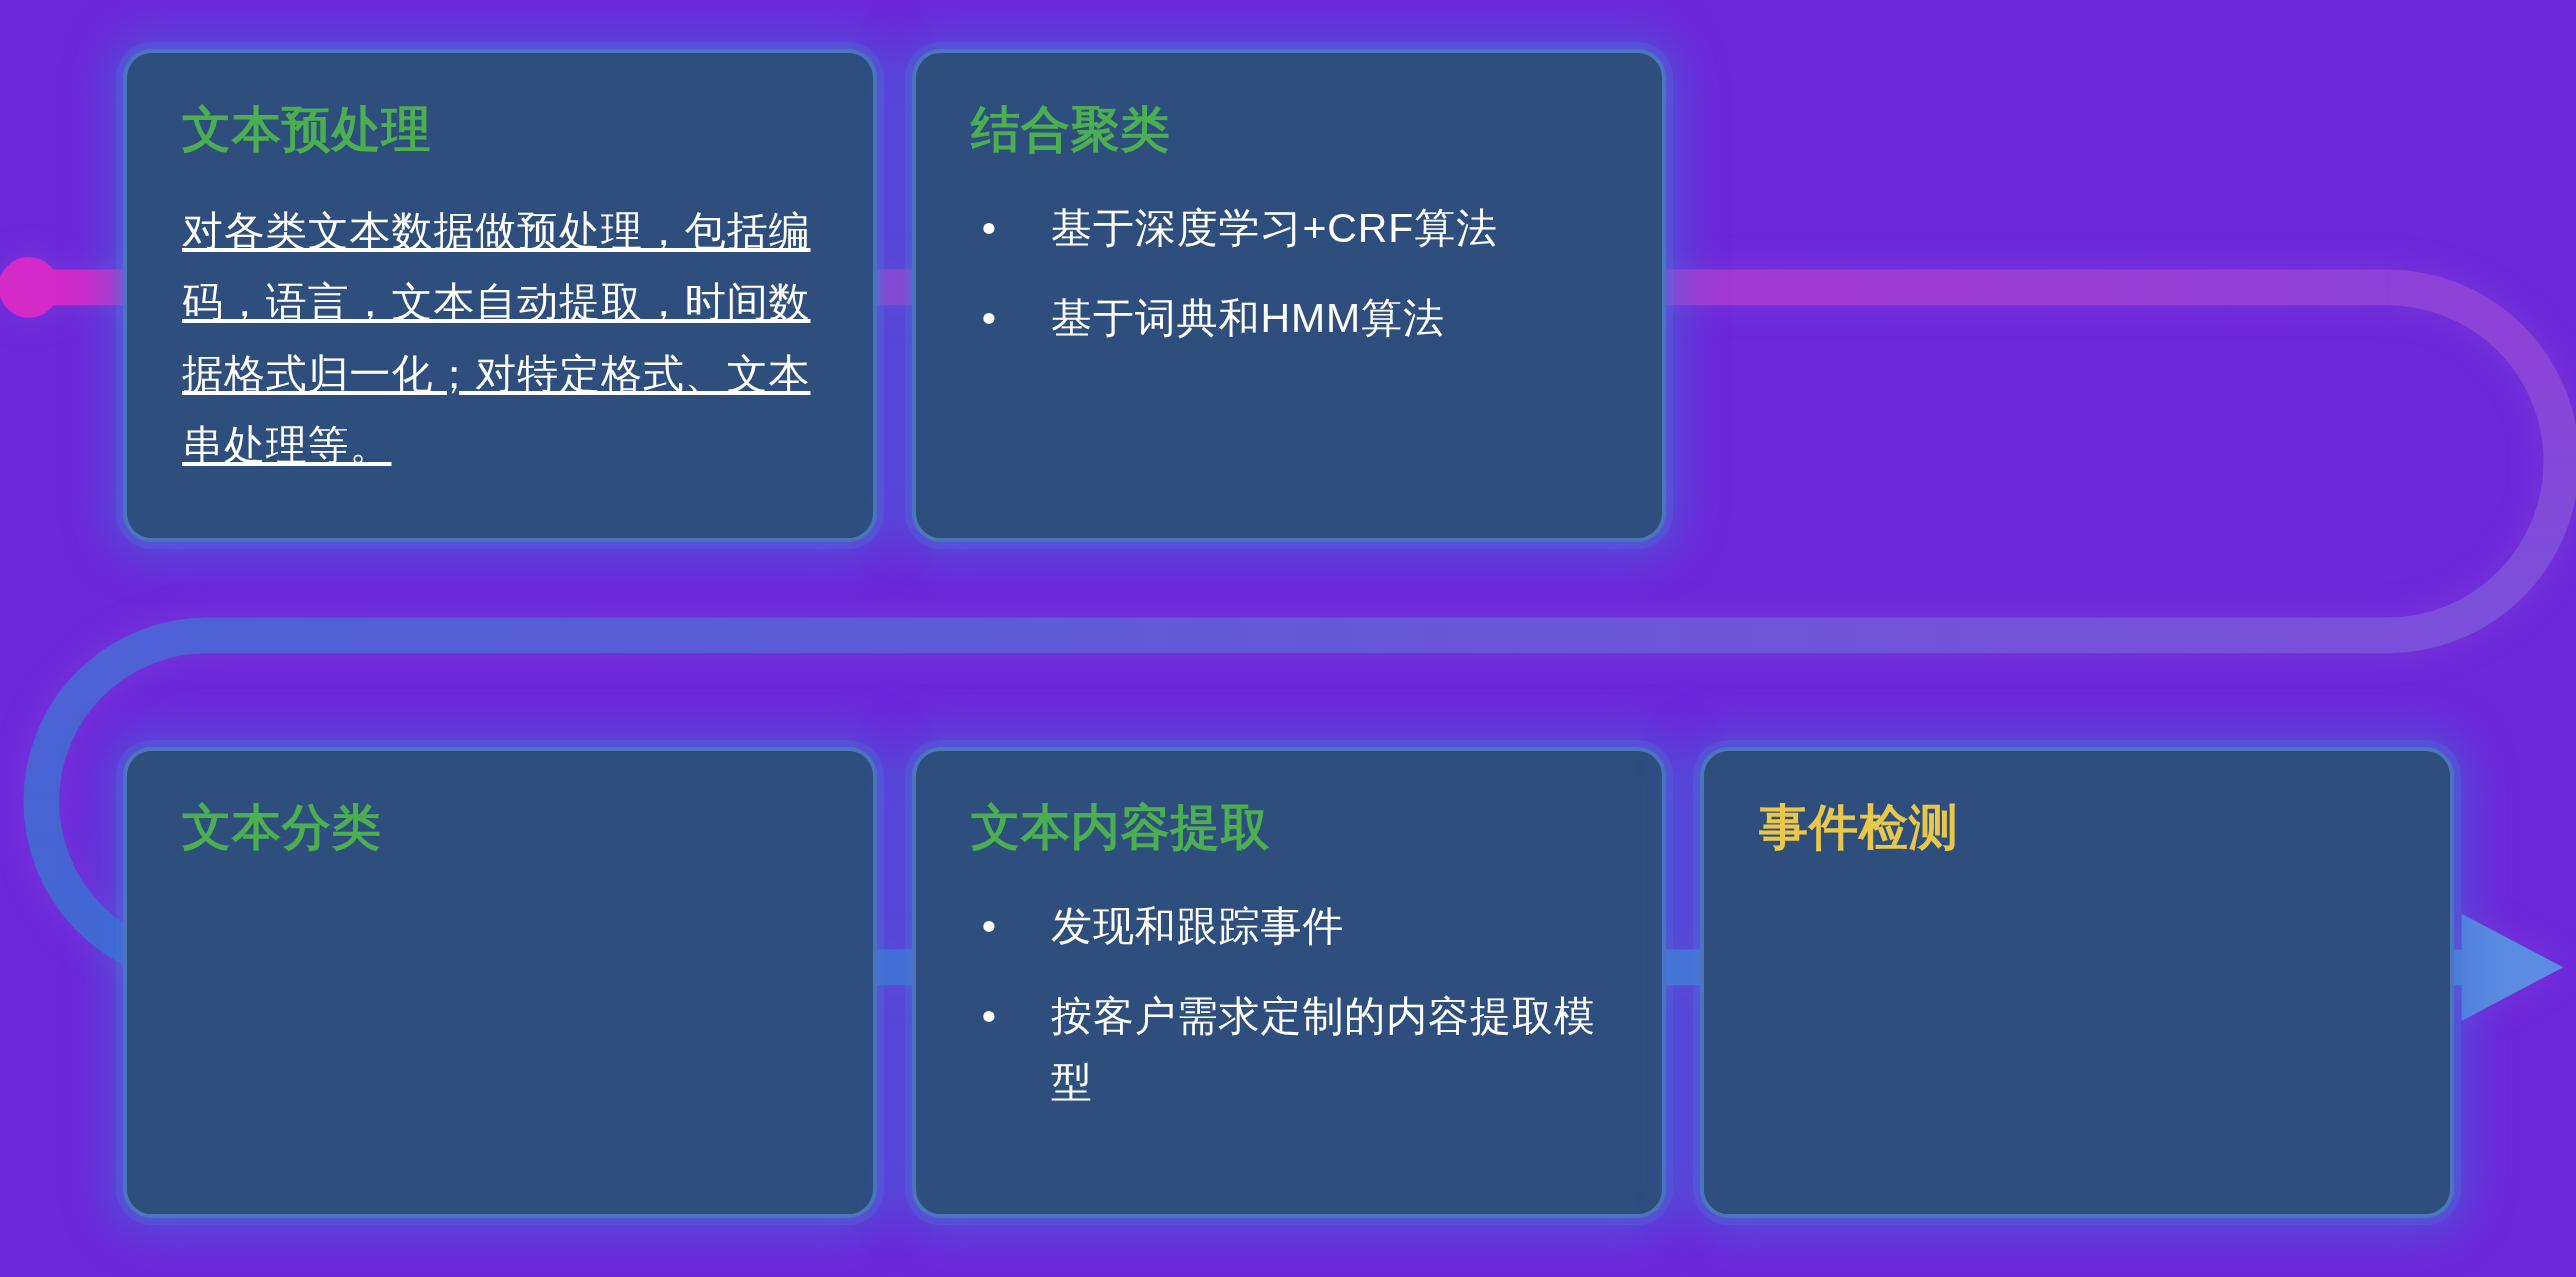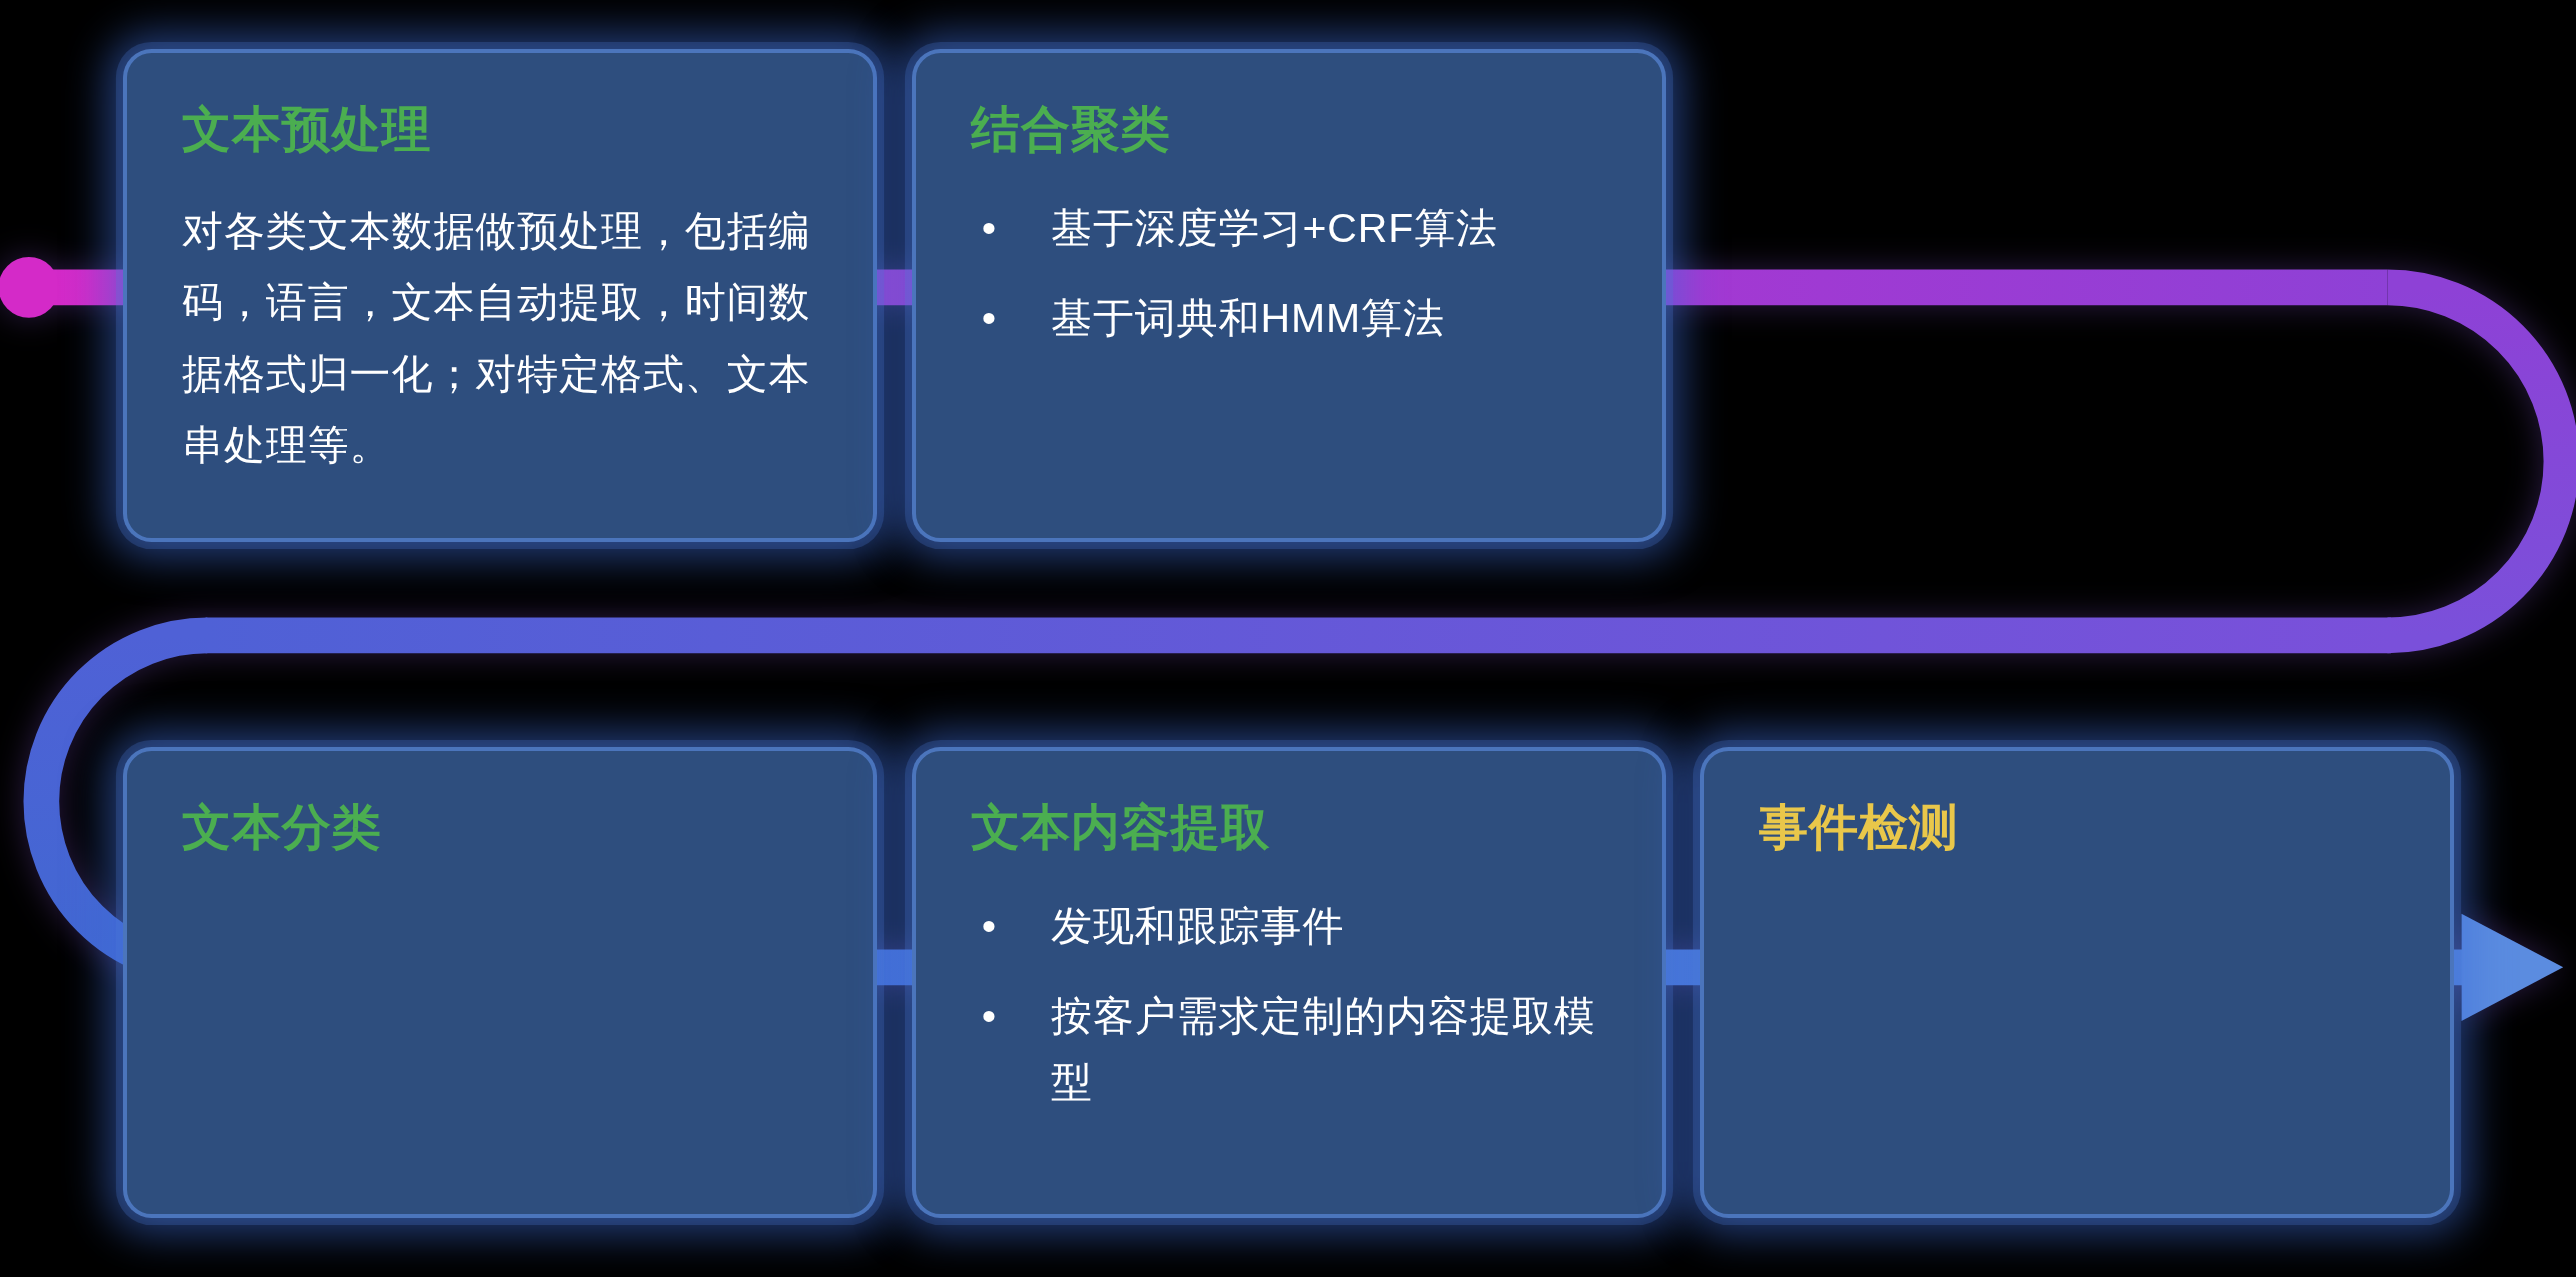--- a/index.html
+++ b/index.html
@@ -1,17 +1,17 @@
 <!DOCTYPE html>
 <html style="font-size:14.3px"><head>
 <meta charset="utf-8">
 <style>
   html,body{margin:0;padding:0;background:#ffffff;}
   .stage{
-    position:relative;width:2576px;height:1277px;background:#000000;overflow:hidden;
+    position:relative;width:2576px;height:1277px;background:#6d28d9;overflow:hidden;
     font-family:"Liberation Sans","DejaVu Sans",sans-serif;
   }
   .flow{
     position:absolute;left:0;top:0;width:2576px;height:1277px;z-index:0;
     filter:drop-shadow(0 0 16px rgba(140,90,220,.30));
   }
   .card{
     position:absolute;width:754px;box-sizing:border-box;z-index:1;
     background:#2e4e7e;border-radius:28.6px;padding:50px 55px 36px 55px;
     border:4.5px solid rgba(100,150,238,.55);
@@ -19,21 +19,21 @@
   }
   .r1{top:49px;height:493px}
   .r2{top:747px;height:471px}
   .cA{left:123px}.cB{left:912px}.cC{left:1700px}
   .card h2{
     margin:0 0 39px 0;font-size:49px;font-weight:700;letter-spacing:0.9px;line-height:1.1;
   }
   .green{color:#4bae50}
   .yellow{color:#e9c74a}
   .card p{
-    margin:0;color:#ffffff;font-size:41px;line-height:1.74;letter-spacing:0.9px;
+    margin:0;color:#ffffff;font-size:41px;line-height:1.74;letter-spacing:0.9px;text-decoration:underline;
   }
   .card ul{margin:5.4px 0 0 0;padding:0;list-style:none;}
   .card li{
     position:relative;color:#ffffff;font-size:41px;line-height:1.6;
     margin-bottom:25px;padding-left:80px;letter-spacing:0.9px;
   }
   .card li::before{
     content:"•";position:absolute;left:10.7px;top:0;color:#ffffff;
   }
 </style>

